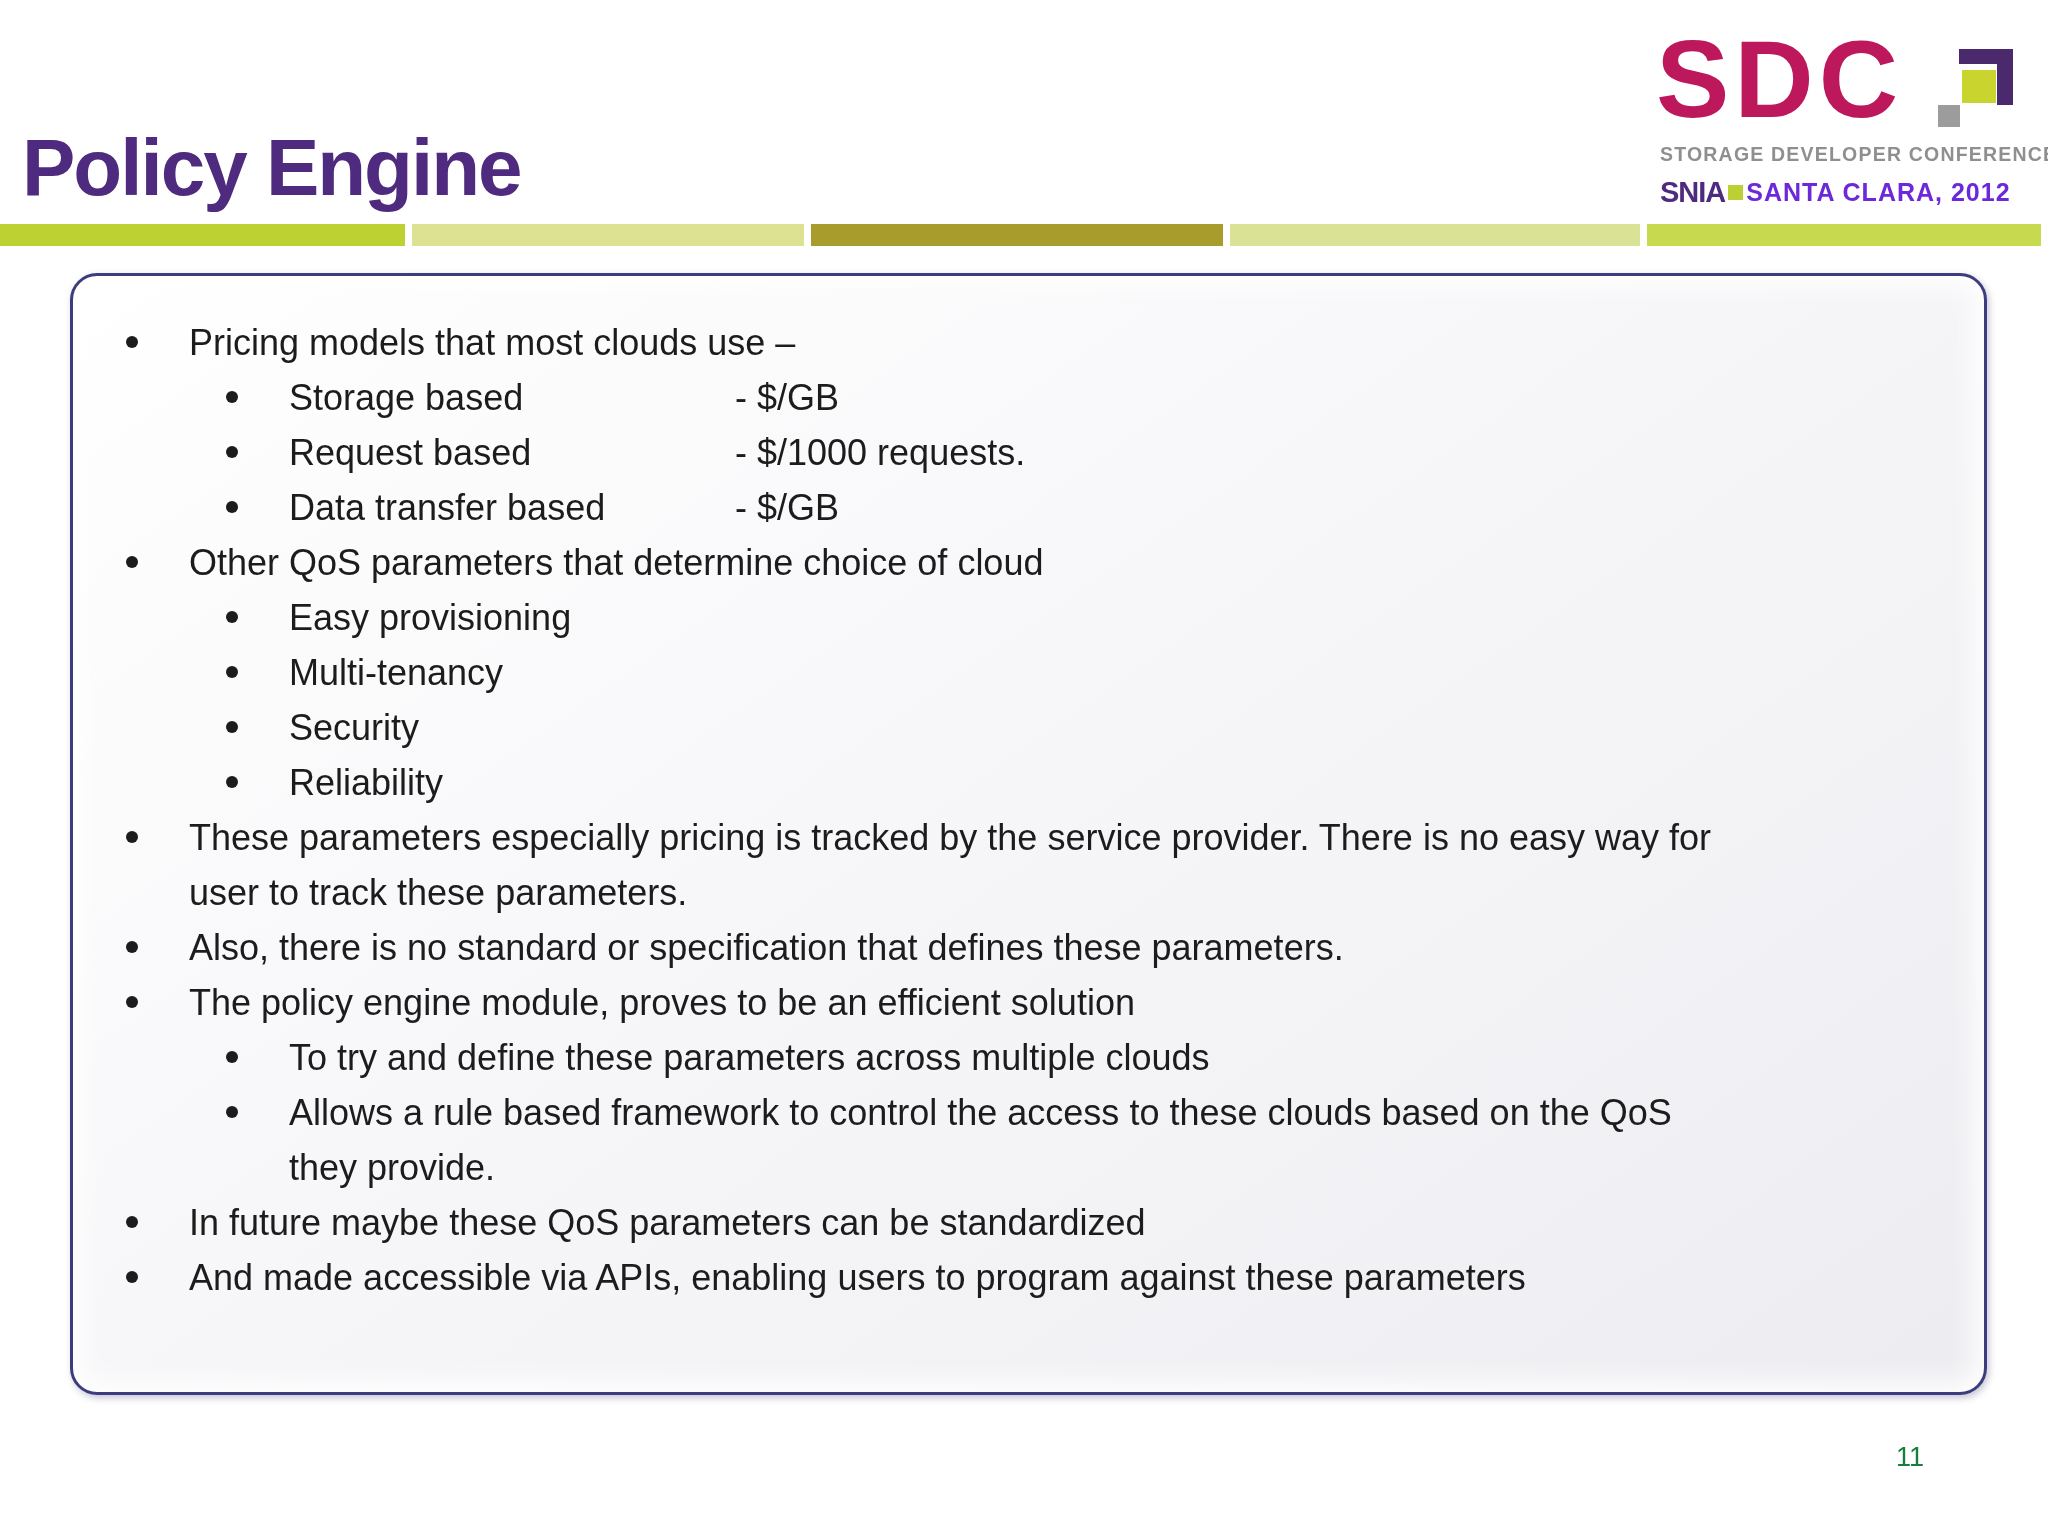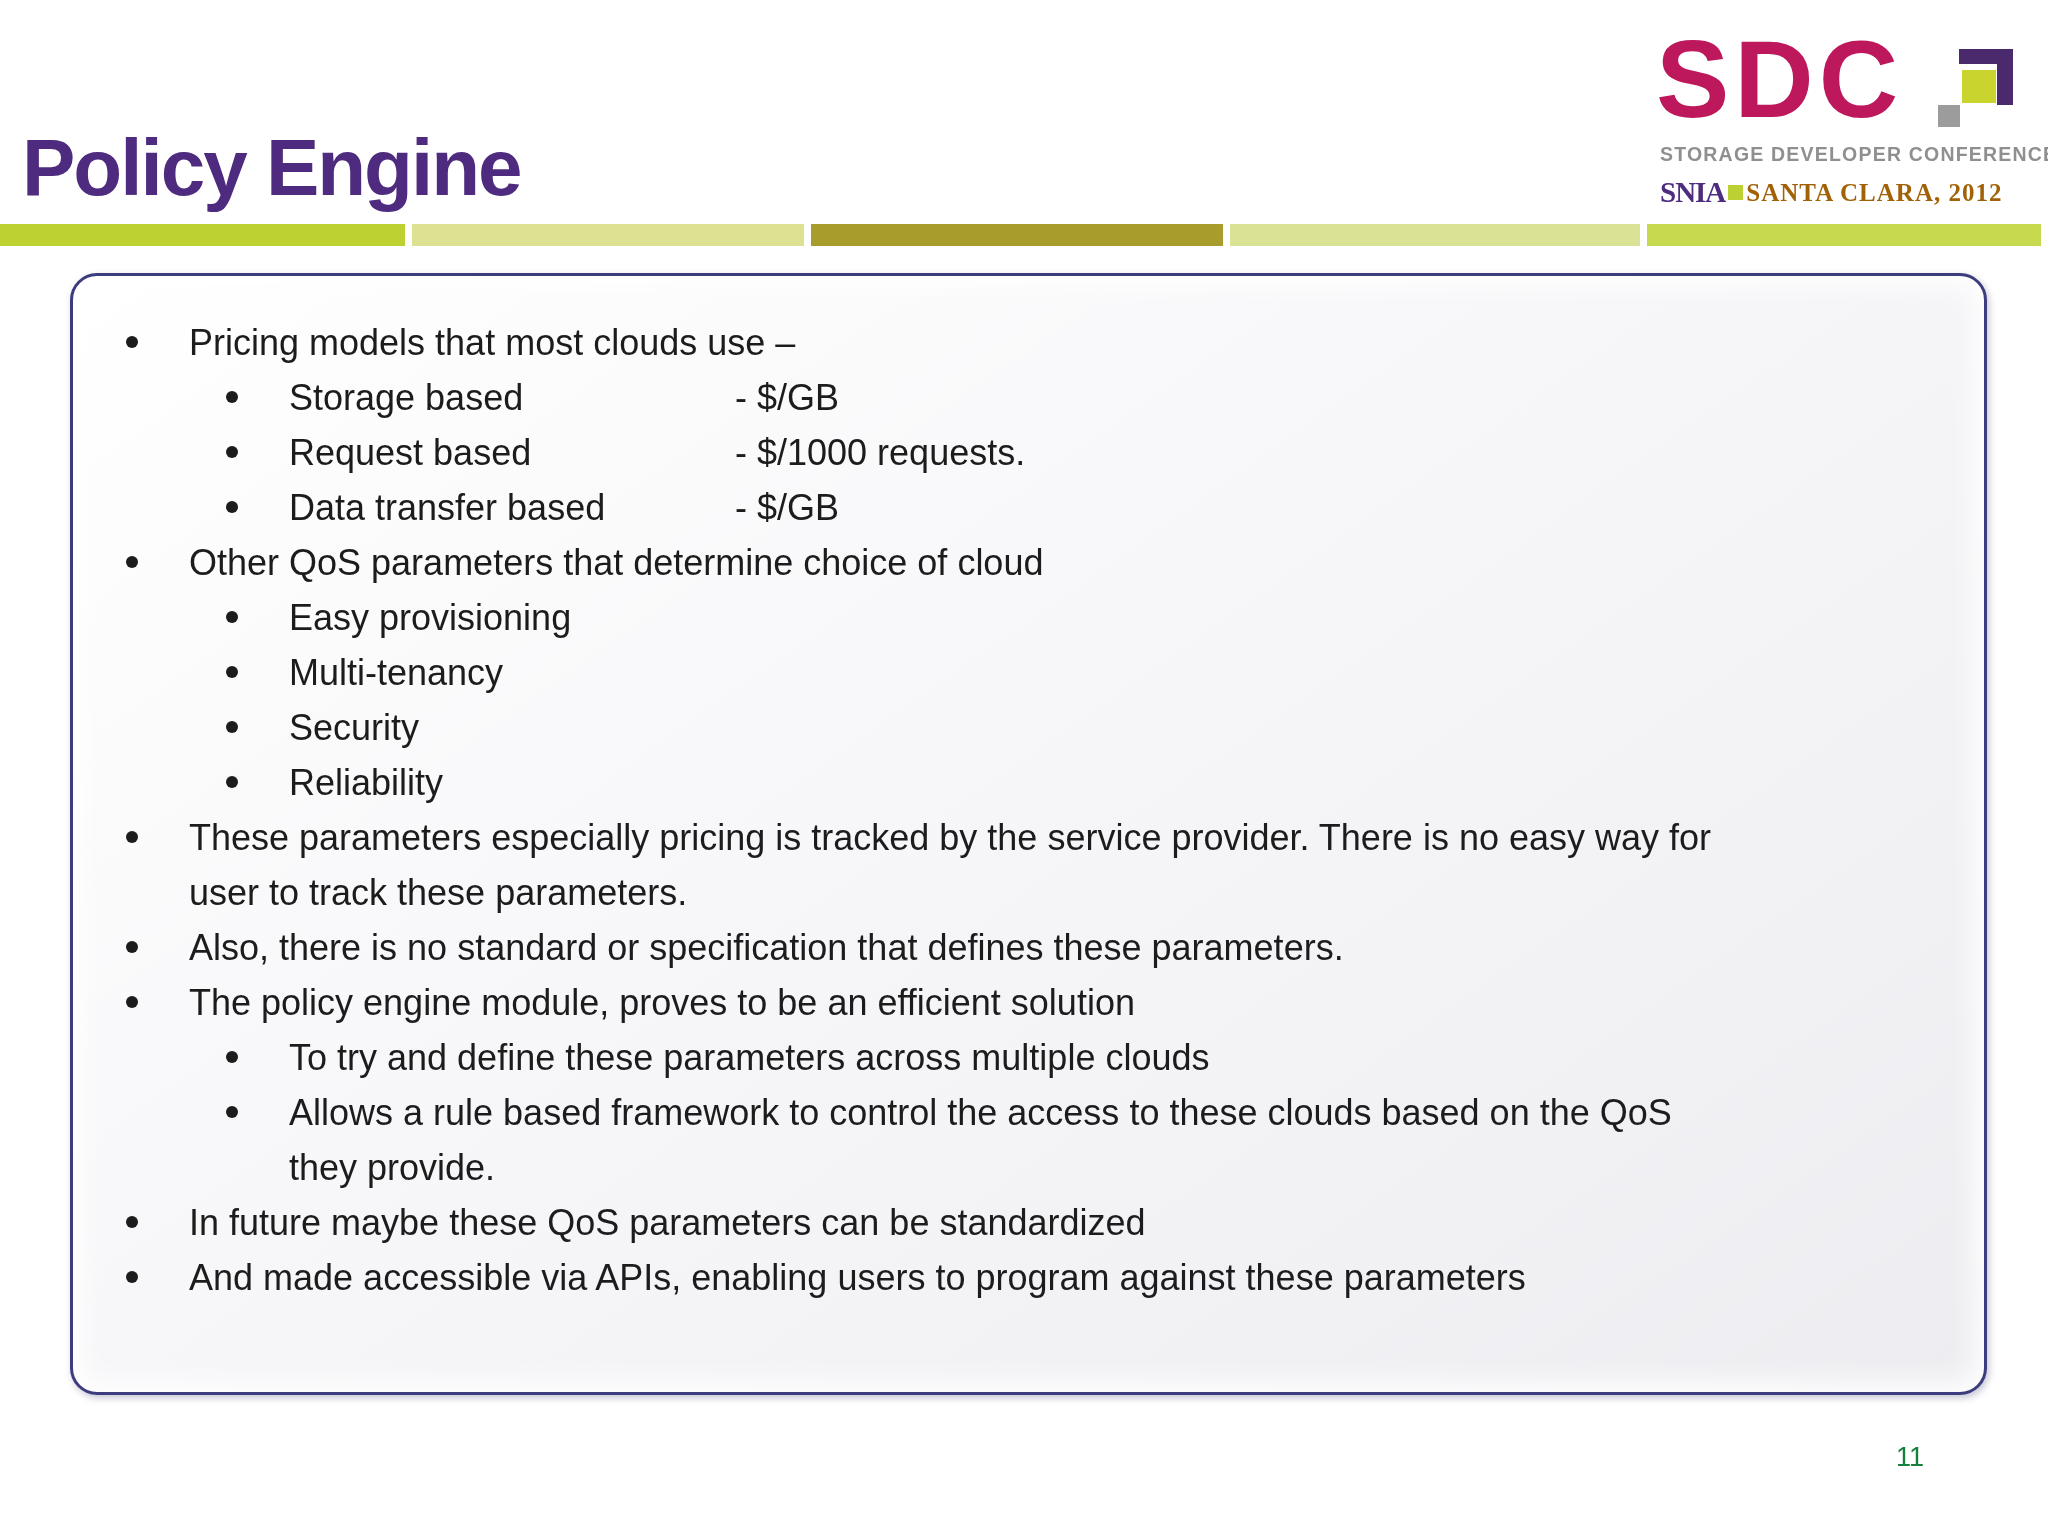--- a/index.html
+++ b/index.html
@@ -32,25 +32,25 @@
   }
   .logo-icon .sq-green { position: absolute; left: 32px; top: 28px; width: 34px; height: 33px; background: #c9d42e; }
   .logo-icon .sq-gray  { position: absolute; left: 8px;  top: 63px; width: 22px; height: 22px; background: #9c9c9c; }
   .logo-subtitle {
     position: absolute; left: 1660px; top: 143px;
     font-size: 19.5px; font-weight: bold; letter-spacing: 1.2px;
     color: #8f8f8f; white-space: nowrap;
   }
   .logo-row {
     position: absolute; left: 1660px; top: 176px;
-    display: flex; align-items: center; gap: 3px; font-family: Liberation Serif, serif;
+    display: flex; align-items: center; gap: 3px;
   }
   .snia { font-size: 29px; font-weight: 800; color: #4e2b7e; letter-spacing: -1px; }
   .snia-square { width: 15px; height: 15px; background: #bccf33; }
-  .location { font-size: 25px; font-weight: bold; color: #a16207; letter-spacing: 1px; white-space: nowrap; }
+  .location { font-size: 25px; font-weight: bold; color: #6d28d9; letter-spacing: 1px; white-space: nowrap; }
 
   
   .bar {
     position: absolute; left: 0; top: 224px; width: 2048px; height: 22px;
     display: flex; gap: 7px;
   }
   .bar-seg { height: 100%; flex: 0 0 auto; }
 
   
   .content-box {

